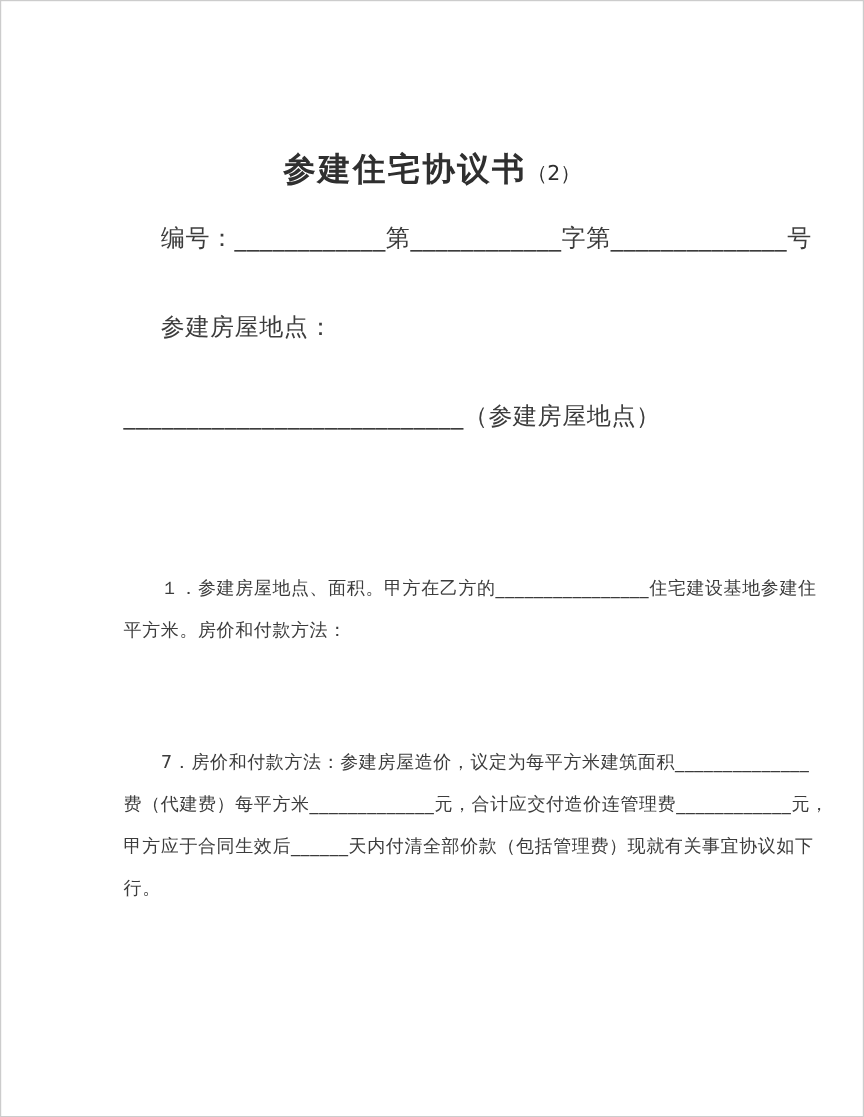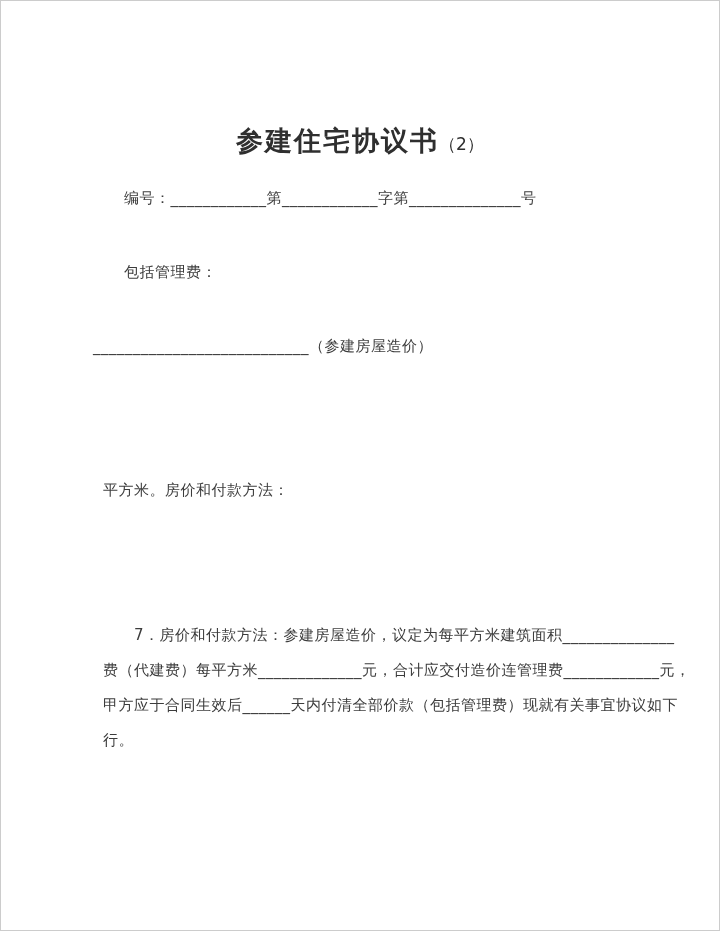--- a/index.html
+++ b/index.html
@@ -31,22 +31,22 @@
     white-space: pre;
     margin-top: 40px;
   }
   .title-suffix {
     font-size: 17px;
     font-weight: normal;
     letter-spacing: 0;
   }
   .line {
     position: absolute;
-    left: 92px;
-    font-size: 15px;
+    left: 102px;
+    font-size: 20px;
     letter-spacing: 0.5px;
     white-space: pre;
     line-height: 20px;
   }
   .block {
     position: absolute;
     left: 102px;
     right: 40px;
     font-size: 15px;
     letter-spacing: 0.5px;
@@ -62,27 +62,28 @@
 </style>
 </head>
 <body>
 
 <div class="page">
 
   <div class="doc-title"><span>参建住宅协议书</span><span class="title-suffix">（2）</span></div>
 
   <div class="line indent" style="top:187px">编号：____________第____________字第______________号</div>
 
-  <div class="line indent" style="top:261px">包括管理费：</div>
+  <div class="line indent" style="top:261px">参建房屋地点：</div>
 
 
-  <div class="line" style="top:335px">___________________________（参建房屋造价）</div>
+  <div class="line" style="top:335px">___________________________（参建房屋地点）</div>
 
 
   <div class="block" style="top:472px">
+    <div class="bline indent">１．参建房屋地点、面积。甲方在乙方的________________住宅建设基地参建住</div>
     <div class="bline">平方米。房价和付款方法：</div>
   </div>
 
   <div class="block" style="top:617px">
     <div class="bline indent">7．房价和付款方法：参建房屋造价，议定为每平方米建筑面积______________</div>
     <div class="bline">费（代建费）每平方米_____________元，合计应交付造价连管理费____________元，</div>
     <div class="bline">甲方应于合同生效后______天内付清全部价款（包括管理费）现就有关事宜协议如下</div>
     <div class="bline">行。</div>
   </div>
 

